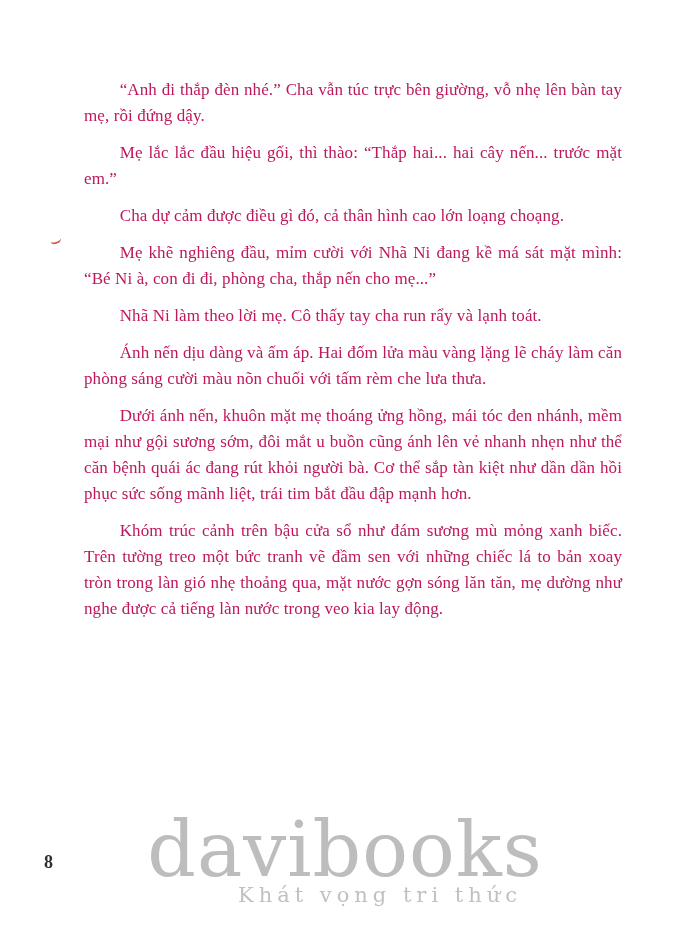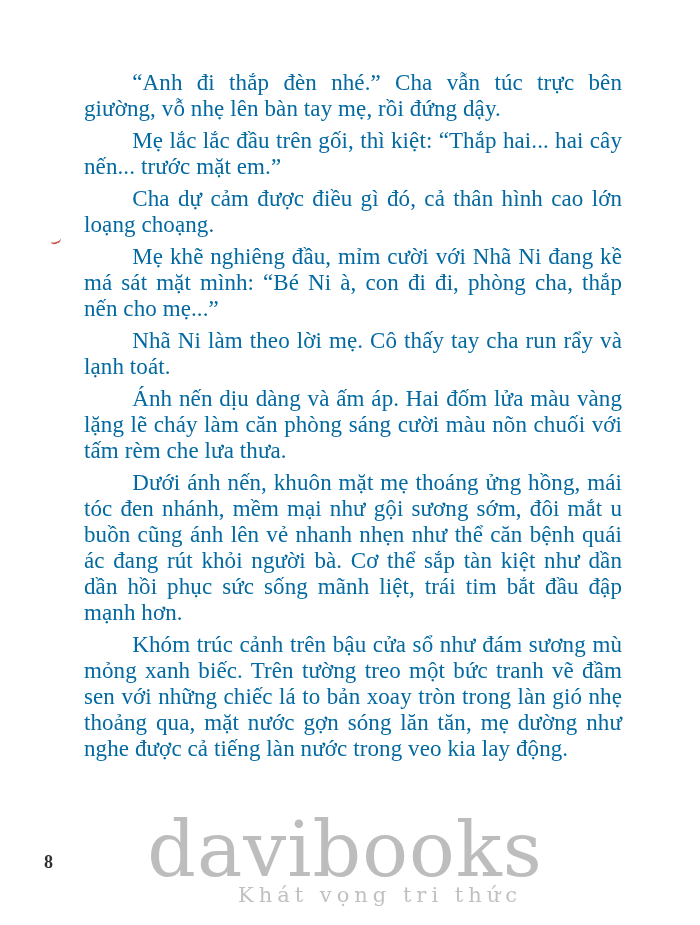--- a/index.html
+++ b/index.html
@@ -19,26 +19,26 @@
     color: #3b3b3b;
   }
   .text-block {
     position: absolute;
     left: 84px;
     top: 66px;
     width: 538px;
     text-align: justify;
   }
   .text-block p {
-    margin: 4px 0 6px 0;
+    margin: 11px 0 6px 0;
     text-indent: 2.1em;
-    font-size: 23px;
+    font-size: 17px;
     line-height: 26px;
     letter-spacing: 0.1px;
-    color: #0369a1;
+    color: #be185d;
   }
   .red-mark {
     position: absolute;
     left: 50px;
     top: 236px;
     width: 11px;
     height: 6px;
     border-bottom: 2px solid #c63a2e;
     border-radius: 0 0 60% 60%;
     transform: rotate(-18deg);
@@ -83,21 +83,21 @@
 </style>
 </head>
 <body>
 
 <div class="book-page">
 
   <span class="red-mark"></span>
 
   <div class="text-block">
     <p>“Anh đi thắp đèn nhé.” Cha vẫn túc trực bên giường, vỗ nhẹ lên bàn tay mẹ, rồi đứng dậy.</p>
-    <p>Mẹ lắc lắc đầu trên gối, thì kiệt: “Thắp hai... hai cây nến... trước mặt em.”</p>
+    <p>Mẹ lắc lắc đầu hiệu gối, thì thào: “Thắp hai... hai cây nến... trước mặt em.”</p>
     <p>Cha dự cảm được điều gì đó, cả thân hình cao lớn loạng choạng.</p>
     <p>Mẹ khẽ nghiêng đầu, mỉm cười với Nhã Ni đang kề má sát mặt mình: “Bé Ni à, con đi đi, phòng cha, thắp nến cho mẹ...”</p>
     <p>Nhã Ni làm theo lời mẹ. Cô thấy tay cha run rẩy và lạnh toát.</p>
     <p>Ánh nến dịu dàng và ấm áp. Hai đốm lửa màu vàng lặng lẽ cháy làm căn phòng sáng cười màu nõn chuối với tấm rèm che lưa thưa.</p>
     <p>Dưới ánh nến, khuôn mặt mẹ thoáng ửng hồng, mái tóc đen nhánh, mềm mại như gội sương sớm, đôi mắt u buồn cũng ánh lên vẻ nhanh nhẹn như thể căn bệnh quái ác đang rút khỏi người bà. Cơ thể sắp tàn kiệt như dần dần hồi phục sức sống mãnh liệt, trái tim bắt đầu đập mạnh hơn.</p>
     <p>Khóm trúc cảnh trên bậu cửa sổ như đám sương mù mỏng xanh biếc. Trên tường treo một bức tranh vẽ đầm sen với những chiếc lá to bản xoay tròn trong làn gió nhẹ thoảng qua, mặt nước gợn sóng lăn tăn, mẹ dường như nghe được cả tiếng làn nước trong veo kia lay động.</p>
   </div>
 
   <div class="page-number">8</div>
 

